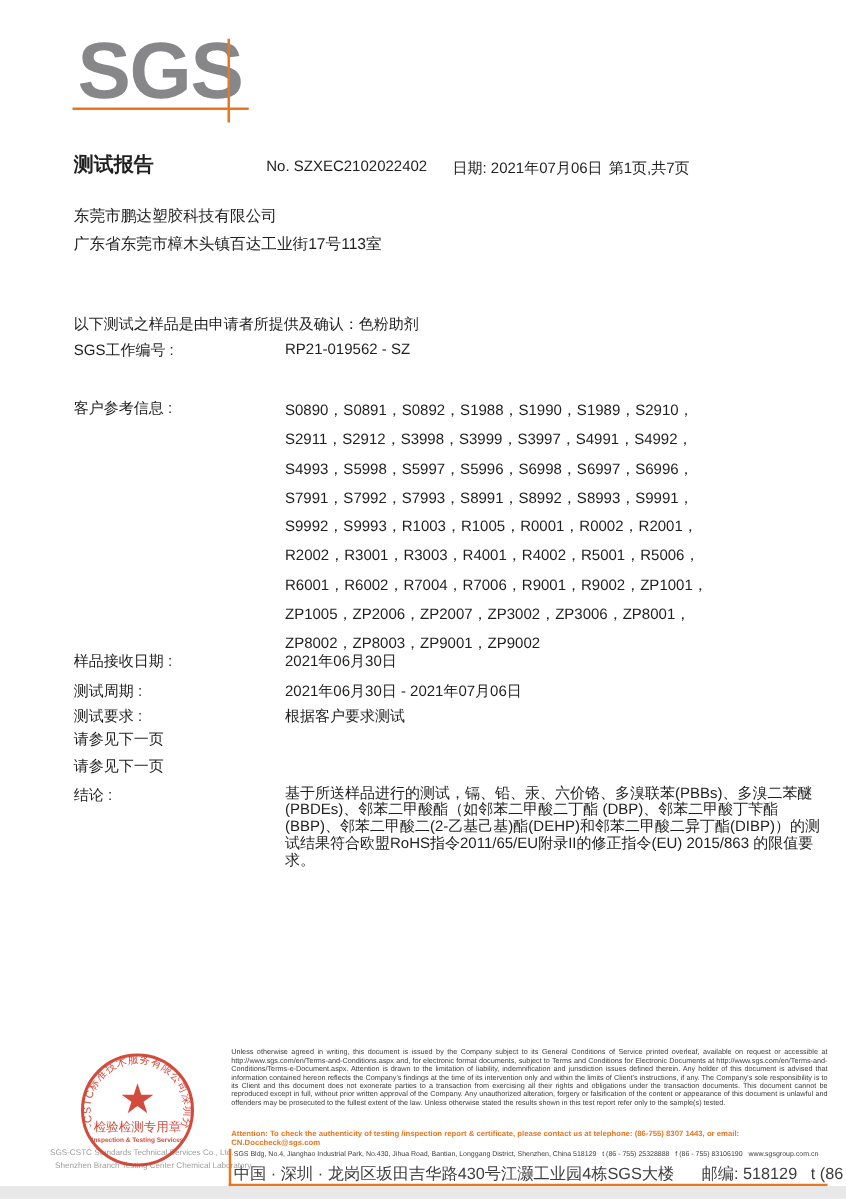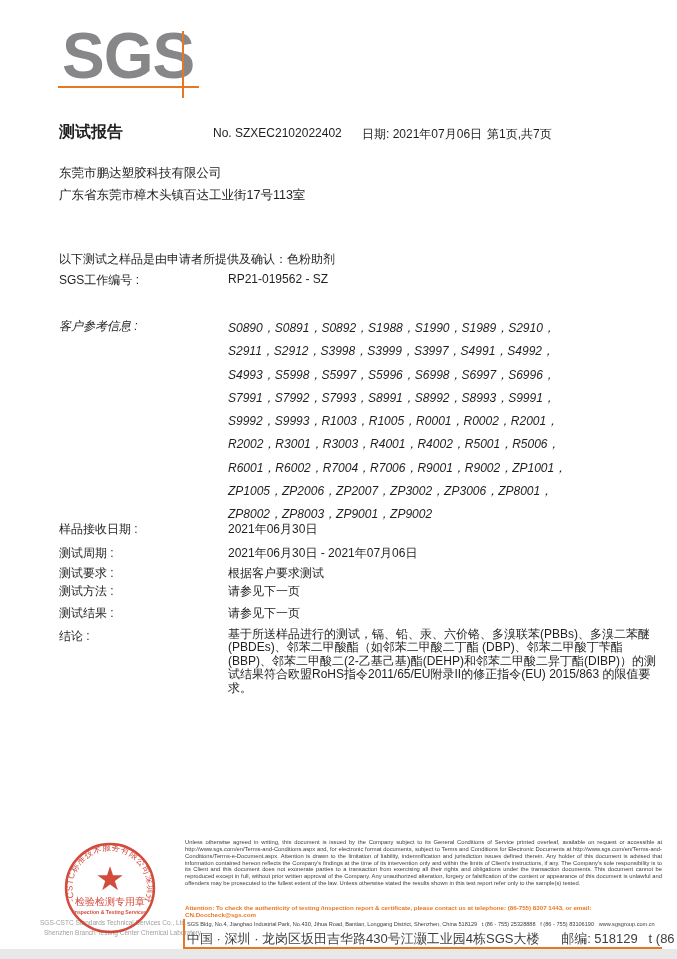--- a/index.html
+++ b/index.html
@@ -70,21 +70,21 @@
 
   <div class="line12" style="top:165px;">东莞市鹏达塑胶科技有限公司</div>
   <div class="line12" style="top:187px;">广东省东莞市樟木头镇百达工业街17号113室</div>
 
   <div class="line12" style="top:251px; font-size:12px;">以下测试之样品是由申请者所提供及确认：色粉助剂</div>
 
   <div class="row" style="top:272px;">
     <span class="flabel">SGS工作编号 :</span>
     <div class="fvalue">RP21-019562 - SZ</div>
   </div>
-  <div class="row" style="top:318px;font-style:italic;">
+  <div class="row" style="top:318px;">
     <span class="flabel">客户参考信息 :</span>
     <div class="fvalue list">S0890，S0891，S0892，S1988，S1990，S1989，S2910，
 S2911，S2912，S3998，S3999，S3997，S4991，S4992，
 S4993，S5998，S5997，S5996，S6998，S6997，S6996，
 S7991，S7992，S7993，S8991，S8992，S8993，S9991，
 S9992，S9993，R1003，R1005，R0001，R0002，R2001，
 R2002，R3001，R3003，R4001，R4002，R5001，R5006，
 R6001，R6002，R7004，R7006，R9001，R9002，ZP1001，
 ZP1005，ZP2006，ZP2007，ZP3002，ZP3006，ZP8001，
 ZP8002，ZP8003，ZP9001，ZP9002</div>
@@ -95,25 +95,23 @@
   </div>
   <div class="row" style="top:545px;">
     <span class="flabel">测试周期 :</span>
     <div class="fvalue">2021年06月30日 - 2021年07月06日</div>
   </div>
   <div class="row" style="top:565px;">
     <span class="flabel">测试要求 :</span>
     <div class="fvalue">根据客户要求测试</div>
   </div>
   <div class="row" style="top:583px;">
-    <span class="flabel">测试方法 :</span>
     <div class="fvalue">请参见下一页</div>
   </div>
   <div class="row" style="top:605px;">
-    <span class="flabel">测试结果 :</span>
     <div class="fvalue">请参见下一页</div>
   </div>
   <div class="row" style="top:628px;">
     <span class="flabel">结论 :</span>
     <div class="fvalue para">基于所送样品进行的测试，镉、铅、汞、六价铬、多溴联苯(PBBs)、多溴二苯醚(PBDEs)、邻苯二甲酸酯（如邻苯二甲酸二丁酯 (DBP)、邻苯二甲酸丁苄酯(BBP)、邻苯二甲酸二(2-乙基己基)酯(DEHP)和邻苯二甲酸二异丁酯(DIBP)）的测试结果符合欧盟RoHS指令2011/65/EU附录II的修正指令(EU) 2015/863 的限值要求。</div>
   </div>
 
   <svg class="stamp" viewBox="0 0 110 110">
     <circle cx="55" cy="55" r="44" fill="none" stroke="#cf3c2c" stroke-width="2.4"></circle>
     <defs>

